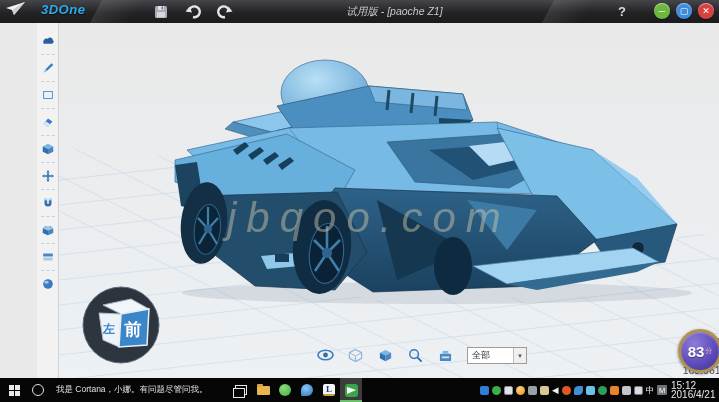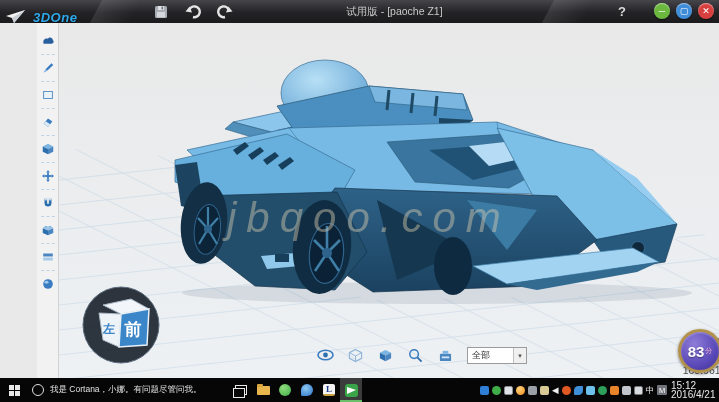--- a/index.html
+++ b/index.html
@@ -5,27 +5,27 @@
   html,body{margin:0;padding:0;background:#555;}
   #screen{position:relative;width:719px;height:402px;overflow:hidden;
     font-family:"Liberation Sans","DejaVu Sans",sans-serif;background:#e9e9e9;}
 
   
   .titlebar{position:absolute;left:0;top:0;width:719px;height:23px;
     background:linear-gradient(#45454a,#232326 55%,#1b1b1e);overflow:hidden;}
   .titlebar .seam{position:absolute;top:0;height:23px;width:40px;
     background:linear-gradient(90deg,rgba(255,255,255,.10),rgba(255,255,255,0));
     transform:skewX(-28deg);}
-  .logo{position:absolute;left:6px;top:10px;display:flex;align-items:center;gap:7px;}
+  .logo{position:absolute;left:6px;top:2px;display:flex;align-items:center;gap:15px;}
   .logo-text{font-style:italic;font-weight:bold;font-size:13px;color:#2fa9ea;
     text-shadow:0 1px 1px rgba(0,0,0,.6);letter-spacing:.5px;}
   .tb-tools{position:absolute;left:152px;top:3px;display:flex;gap:14px;}
   .tb-btn{width:18px;height:17px;display:flex;align-items:center;justify-content:center;}
   .tb-title{position:absolute;left:0;right:0;top:0;height:23px;line-height:23px;
-    text-align:center;padding-left:70px;font-size:10.5px;color:#c9c9c9;}
+    text-align:center;padding-left:70px;font-size:10.5px;color:#c9c9c9;font-style:italic;}
   .tb-right{position:absolute;right:5px;top:3px;display:flex;align-items:center;gap:6px;}
   .help-q{color:#d8d8d8;font-weight:bold;font-size:13px;margin-right:22px;}
   .winbtn{width:16px;height:16px;border-radius:50%;display:flex;align-items:center;
     justify-content:center;color:#fff;font-size:9px;line-height:1;
     box-shadow:inset 0 1px 1px rgba(255,255,255,.5),0 1px 1px rgba(0,0,0,.5);}
   .winbtn.min{background:#6cb83f;}
   .winbtn.max{background:#3f8cd8;}
   .winbtn.close{background:#d84040;}
 
   
@@ -71,21 +71,21 @@
     display:flex;align-items:center;gap:3px;}
   .measure .badge{width:9px;height:9px;border-radius:50%;border:1px solid #8a8a8a;
     display:inline-block;box-sizing:border-box;}
 
   
   .taskbar{position:absolute;left:0;top:378px;width:719px;height:24px;background:#060606;
     display:flex;align-items:center;}
   .start{width:28px;height:24px;display:flex;align-items:center;justify-content:center;}
   .winlogo{display:grid;grid-template-columns:5px 5px;grid-template-rows:5px 5px;gap:1px;}
   .winlogo span{background:#e8e8e8;}
-  .cortana{display:flex;align-items:center;gap:6px;width:202px;height:24px;padding-left:4px;
+  .cortana{display:flex;align-items:center;gap:12px;width:202px;height:24px;padding-left:4px;
     box-sizing:border-box;}
   .cortana-ring{width:12px;height:12px;border-radius:50%;border:1.5px solid #e0e0e0;box-sizing:border-box;}
   .cortana-text{font-size:8.5px;color:#e0e0e0;white-space:nowrap;overflow:hidden;}
   .taskview{width:22px;height:24px;display:flex;align-items:center;justify-content:center;}
   .tv-ic{position:relative;width:10px;height:8px;border:1px solid #e8e8e8;background:rgba(0,0,0,.2);}
   .tv-ic:before{content:"";position:absolute;left:-3px;top:2px;width:10px;height:8px;
     border:1px solid #e8e8e8;background:#060606;}
   .appbtn{width:22px;height:24px;display:flex;align-items:center;justify-content:center;}
   .appbtn.active{background:#3c3c3c;box-shadow:inset 0 -2px 0 #6abf6a;}
   .folder-ic{width:13px;height:9px;background:#e8b64c;border-radius:1px;position:relative;}

